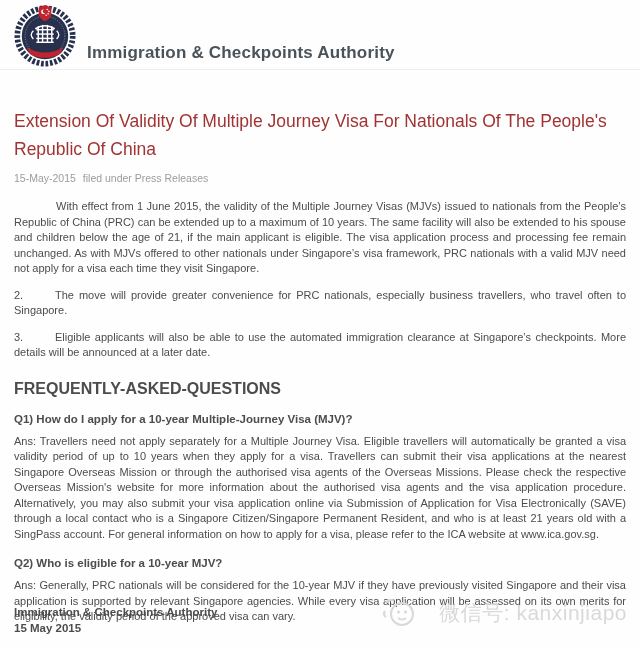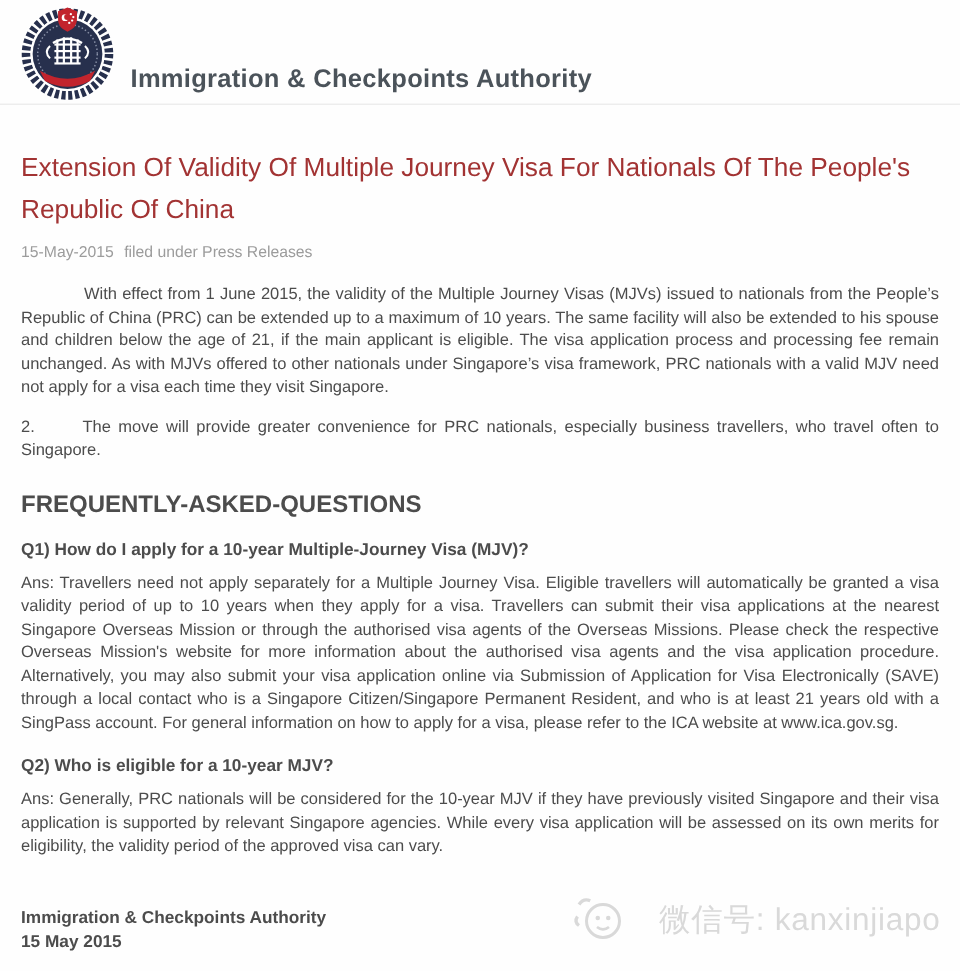--- a/index.html
+++ b/index.html
@@ -32,21 +32,21 @@
     padding-bottom: 6px;
   }
 
   
   .content { padding: 23px 14px 0 14px; }
   .title {
     color: #a23333;
     font-size: 17.5px;
     line-height: 28px;
     font-weight: 400;
-    margin: 4px 0 9px 0;
+    margin: 14px 0 9px 0;
   }
   .meta {
     font-size: 10.5px;
     color: #9c9c9c;
     margin: 0 0 15px 0;
   }
   .meta .sep { display: inline-block; width: 4px; }
   p.body {
     font-size: 11px;
     line-height: 15.5px;
@@ -145,20 +145,21 @@
 
     <div class="meta">
       <span>15-May-2015</span><span class="sep"></span>
       <span>filed under Press Releases</span>
     </div>
 
     <p class="body first-indent">With effect from 1 June 2015, the validity of the Multiple Journey Visas (MJVs) issued to nationals from the People’s Republic of China (PRC) can be extended up to a maximum of 10 years. The same facility will also be extended to his spouse and children below the age of 21, if the main applicant is eligible. The visa application process and processing fee remain unchanged. As with MJVs offered to other nationals under Singapore’s visa framework, PRC nationals with a valid MJV need not apply for a visa each time they visit Singapore.</p>
 
     <p class="body"><span class="num">2.</span><span>The move will provide greater convenience for PRC nationals, especially business travellers, who travel often to Singapore.</span></p>
 
+    <p class="body"><span class="num">3.</span><span>Eligible applicants will also be able to use the automated immigration clearance at Singapore’s checkpoints. More details will be announced at a later date.</span></p>
 
     <p class="faq-heading">FREQUENTLY-ASKED-QUESTIONS</p>
 
     <p class="question">Q1) How do I apply for a 10-year Multiple-Journey Visa (MJV)?</p>
     <p class="body">Ans: Travellers need not apply separately for a Multiple Journey Visa. Eligible travellers will automatically be granted a visa validity period of up to 10 years when they apply for a visa. Travellers can submit their visa applications at the nearest Singapore Overseas Mission or through the authorised visa agents of the Overseas Missions. Please check the respective Overseas Mission's website for more information about the authorised visa agents and the visa application procedure. Alternatively, you may also submit your visa application online via Submission of Application for Visa Electronically (SAVE) through a local contact who is a Singapore Citizen/Singapore Permanent Resident, and who is at least 21 years old with a SingPass account. For general information on how to apply for a visa, please refer to the ICA website at www.ica.gov.sg.</p>
 
     <p class="question">Q2) Who is eligible for a 10-year MJV?</p>
     <p class="body">Ans: Generally, PRC nationals will be considered for the 10-year MJV if they have previously visited Singapore and their visa application is supported by relevant Singapore agencies. While every visa application will be assessed on its own merits for eligibility, the validity period of the approved visa can vary.</p>
   </main>
 

